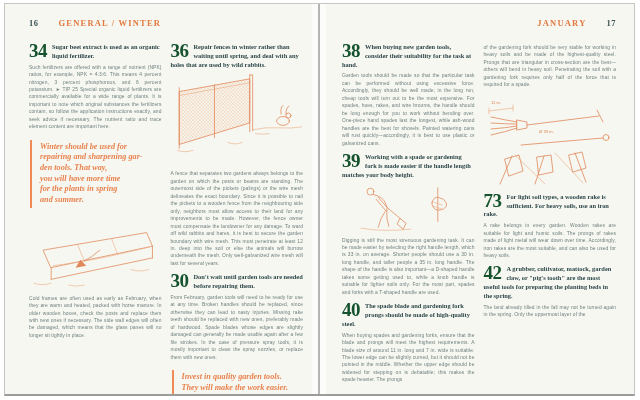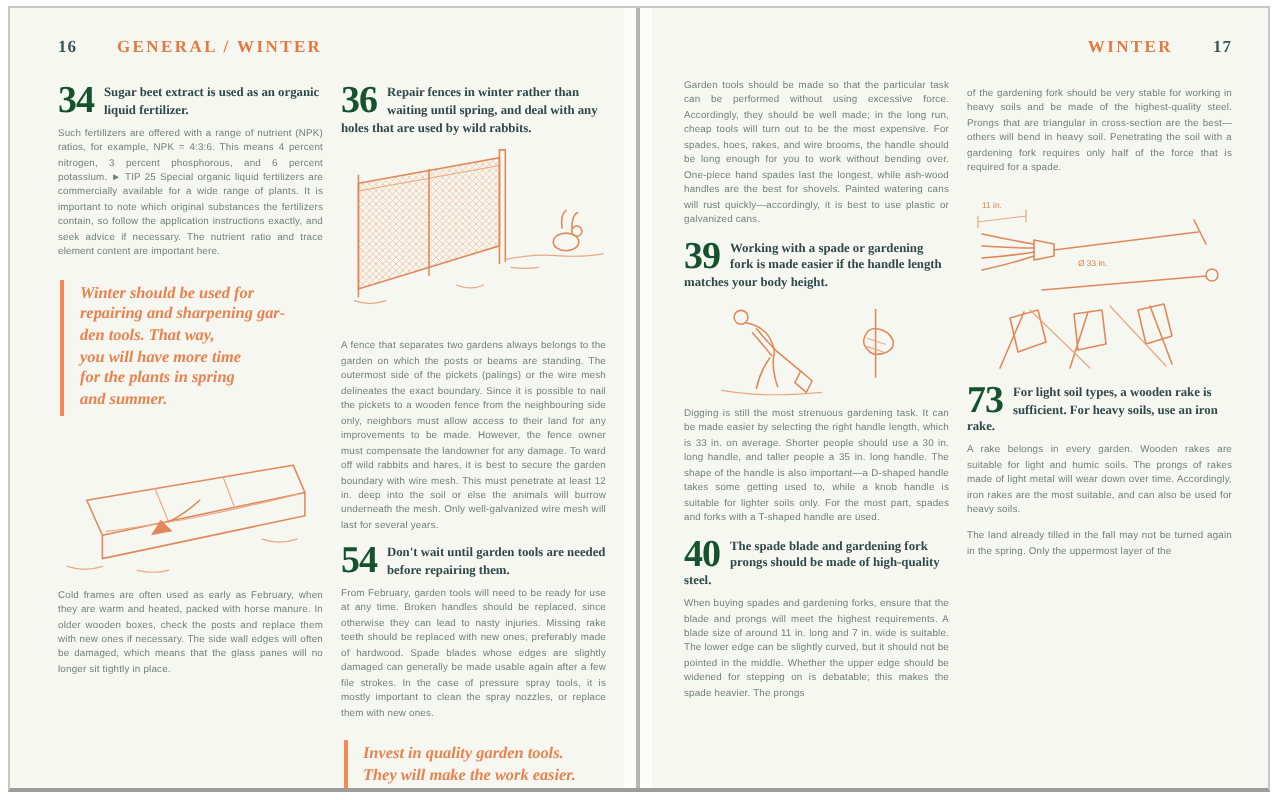--- a/index.html
+++ b/index.html
@@ -110,39 +110,43 @@
             <path class="sk" d="M80 3 h3 v57"></path>
             <path class="sk2" d="M83 59 q14 -3 26 -2 q14 1 24 -1 M86 63 q8 1 14 0"></path>
             <path class="sk" d="M112 43 q-1 -7 2 -9 M117 43 q0 -7 3 -8"></path>
             <ellipse class="sk" cx="114" cy="50" rx="6.5" ry="4.5"></ellipse>
             <circle class="sk" cx="119.5" cy="44.5" r="2.6"></circle>
             <path class="sk2" d="M6 80 q8 3 16 0 M58 72 q7 3 14 0"></path>
           </svg>
         </div>
         <p class="body">A fence that separates two gardens always belongs to the garden on which the posts or beams are standing. The outermost side of the pickets (palings) or the wire mesh delineates the exact boundary. Since it is possible to nail the pickets to a wooden fence from the neighbouring side only, neighbors must allow access to their land for any improvements to be made. However, the fence owner must compensate the landowner for any damage. To ward off wild rabbits and hares, it is best to secure the garden boundary with wire mesh. This must penetrate at least 12 in. deep into the soil or else the animals will burrow underneath the mesh. Only well-galvanized wire mesh will last for several years.</p>
         <div class="tip">
-          <span class="tipnum">54</span>
+          <span class="tipnum">30</span>
           <h3 class="tiphead">Don't wait until garden tools are needed before repairing them.</h3>
         </div>
         <p class="body">From February, garden tools will need to be ready for use at any time. Broken handles should be replaced, since otherwise they can lead to nasty injuries. Missing rake teeth should be replaced with new ones, preferably made of hardwood. Spade blades whose edges are slightly damaged can generally be made usable again after a few file strokes. In the case of pressure spray tools, it is mostly important to clean the spray nozzles, or replace them with new ones.</p>
         <div class="quote">Invest in quality garden tools.
 They will make the work easier.</div>
       </div>
     </div>
   </div>
 
   <div class="gutter"></div>
 
   <div class="page right">
     <div class="phead r">
-      <span class="ptitle">WINTER</span>
+      <span class="ptitle">JANUARY</span>
       <span class="pnum">17</span>
     </div>
     <div class="cols">
       <div class="col">
+        <div class="tip">
+          <span class="tipnum">38</span>
+          <h3 class="tiphead">When buying new garden tools, consider their suitability for the task at hand.</h3>
+        </div>
         <p class="body">Garden tools should be made so that the particular task can be performed without using excessive force. Accordingly, they should be well made; in the long run, cheap tools will turn out to be the most expensive. For spades, hoes, rakes, and wire brooms, the handle should be long enough for you to work without bending over. One-piece hand spades last the longest, while ash-wood handles are the best for shovels. Painted watering cans will rust quickly—accordingly, it is best to use plastic or galvanized cans.</p>
         <div class="tip">
           <span class="tipnum">39</span>
           <h3 class="tiphead">Working with a spade or gardening fork is made easier if the handle length matches your body height.</h3>
         </div>
         <div class="illus">
           <svg width="132" height="50" viewBox="0 0 134 52">
             <circle class="sk" cx="28" cy="9" r="3.6"></circle>
             <path class="sk" d="M31 12 Q41 14 44 22 Q46 26 45 29"></path>
             <path class="sk" d="M36 15 Q42 22 47 27 M34 17 Q40 24 44 29"></path>
@@ -178,18 +182,22 @@
             <path class="sk" d="M52 62 l14 -2 l2 17 l-14 3 z M59 61 L50 89"></path>
             <path class="sk" d="M84 60 l13 -3 l4 16 l-13 4 z M90 58 L101 87"></path>
             <path class="sk2" d="M30 60 L60 89 M70 58 L98 88"></path>
           </svg>
         </div>
         <div class="tip">
           <span class="tipnum">73</span>
           <h3 class="tiphead">For light soil types, a wooden rake is sufficient. For heavy soils, use an iron rake.</h3>
         </div>
         <p class="body">A rake belongs in every garden. Wooden rakes are suitable for light and humic soils. The prongs of rakes made of light metal will wear down over time. Accordingly, iron rakes are the most suitable, and can also be used for heavy soils.</p>
+        <div class="tip">
+          <span class="tipnum">42</span>
+          <h3 class="tiphead">A grubber, cultivator, mattock, garden claw, or "pig's tooth" are the most useful tools for preparing the planting beds in the spring.</h3>
+        </div>
         <p class="body">The land already tilled in the fall may not be turned again in the spring. Only the uppermost layer of the</p>
       </div>
     </div>
   </div>
 
 </div>
 
 </body></html>

